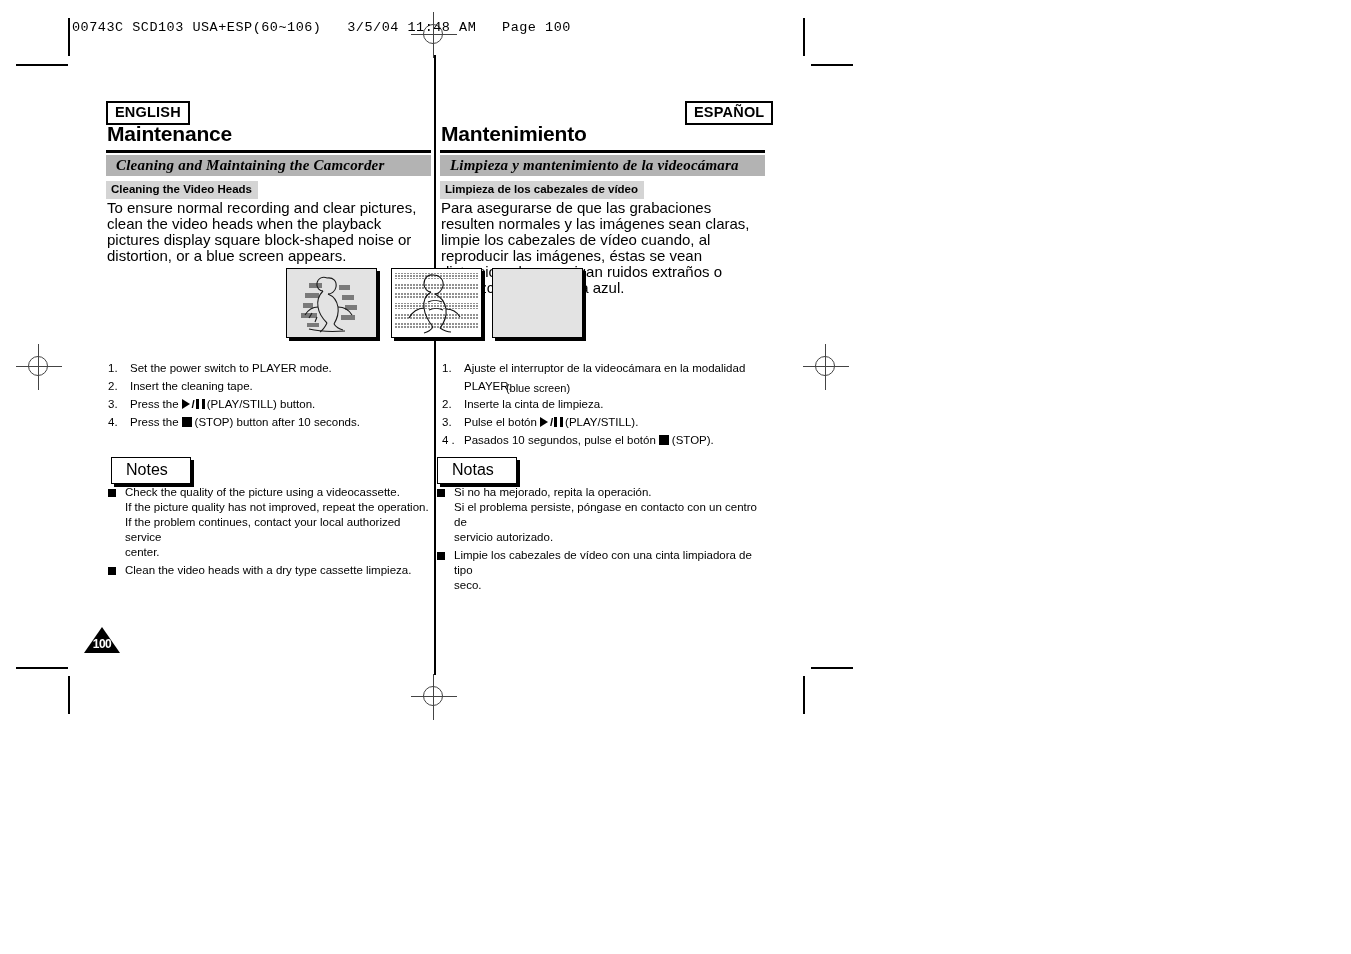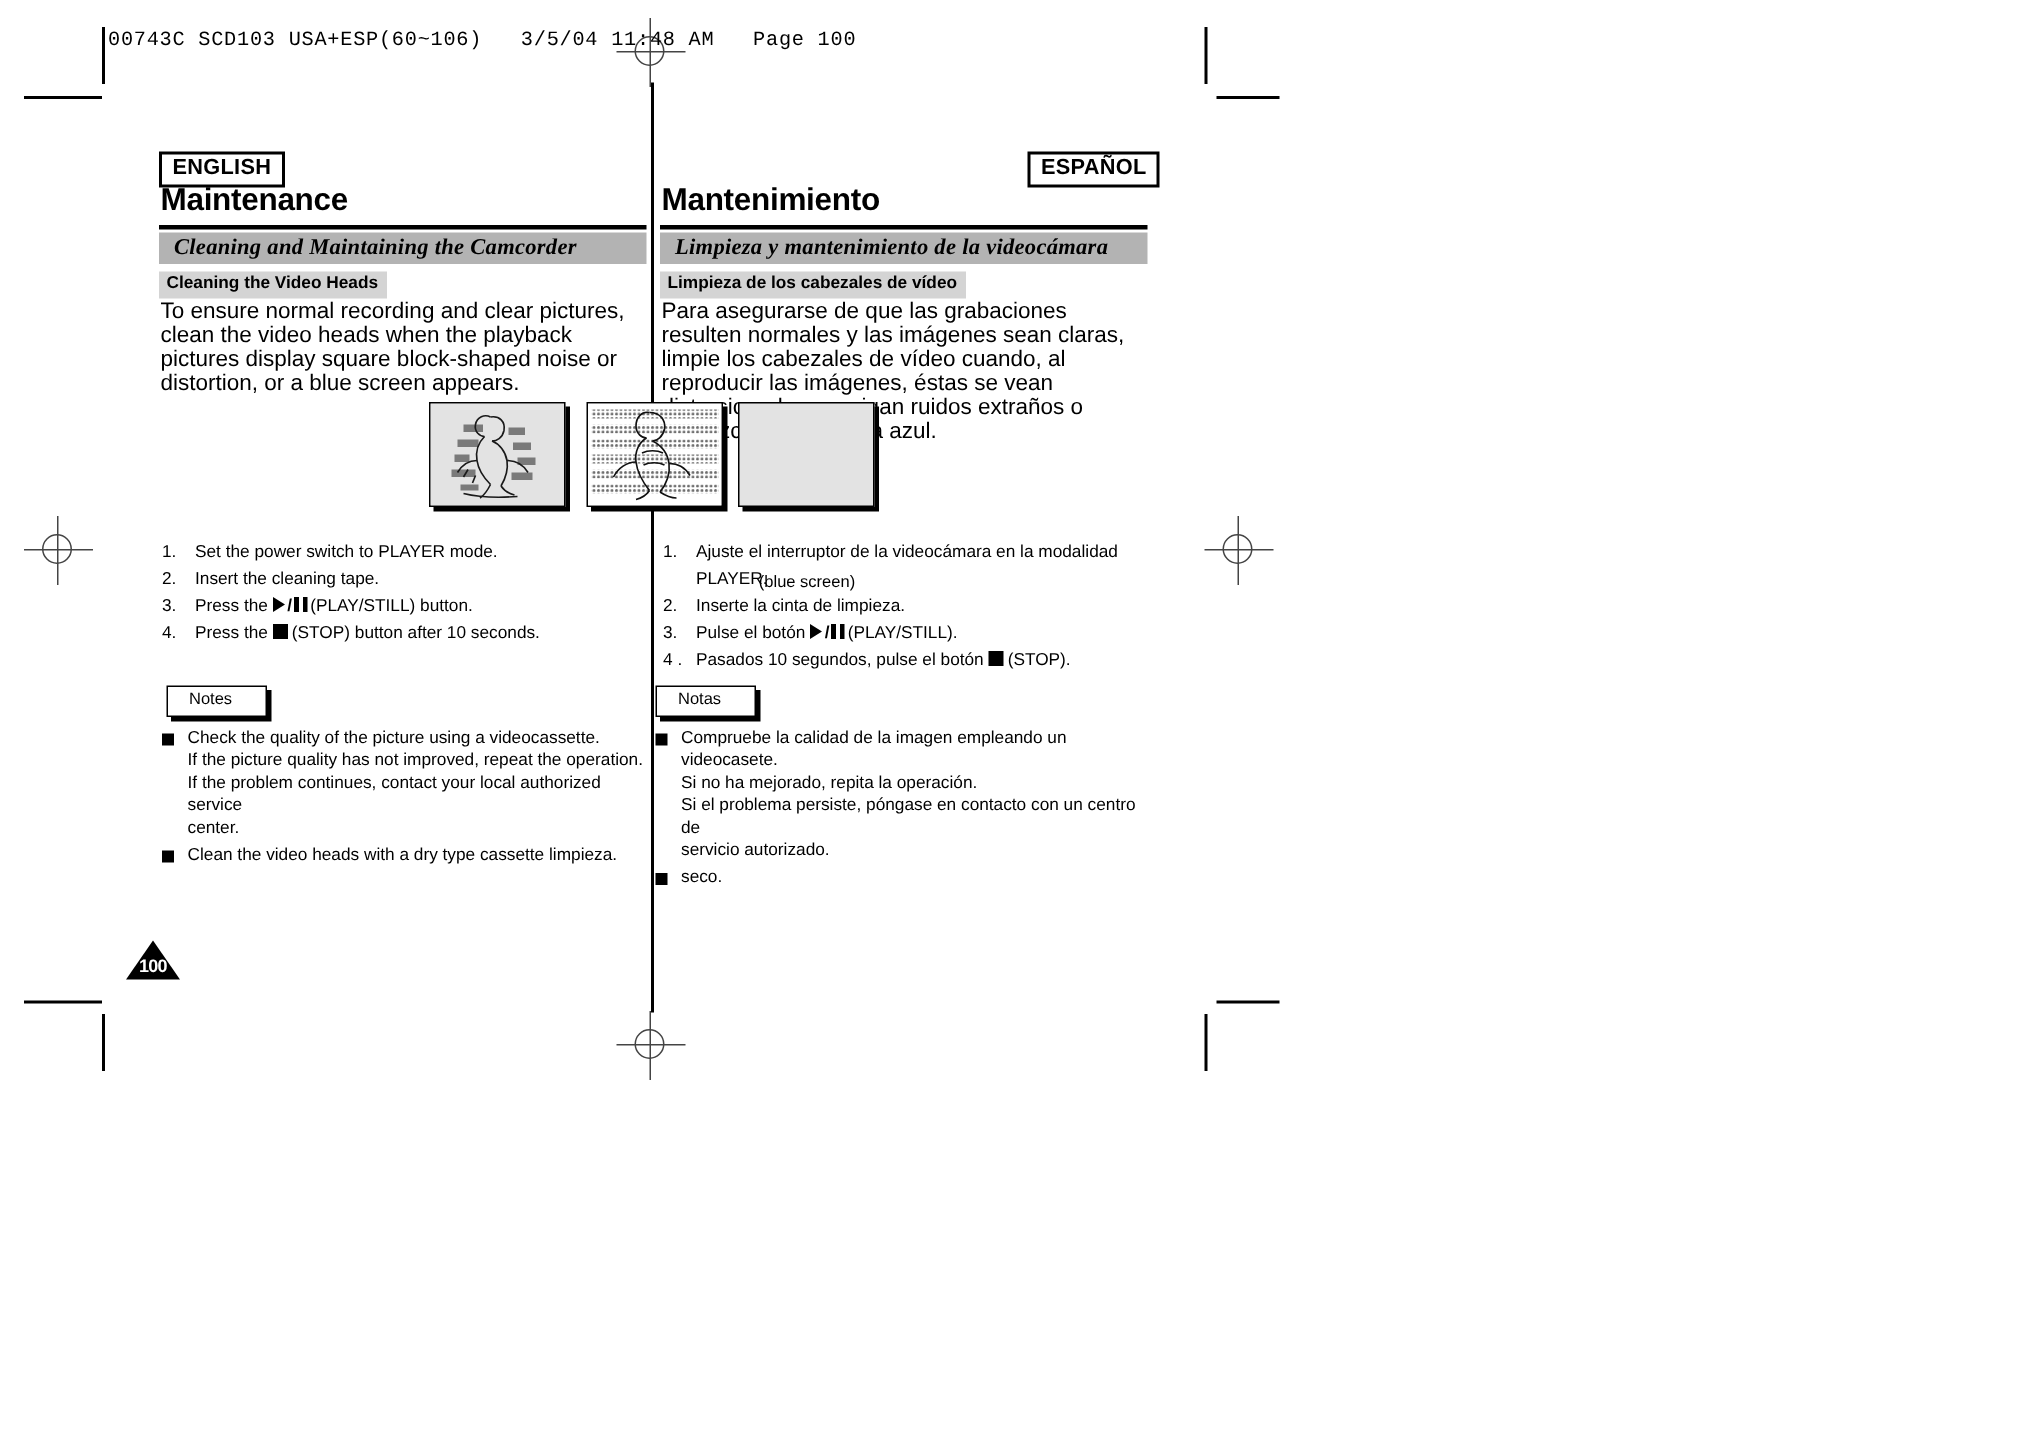--- a/index.html
+++ b/index.html
@@ -183,21 +183,21 @@
     position: relative; top: 1px;
     margin: 0 3px 0 3px;
   }
 
   
   .notes-box {
     position: absolute;
     border: 1.5px solid #000;
     background: #fff;
     box-shadow: 3px 3px 0 0 #000;
-    font-size: 11px;
+    font-size: 16px;
     padding: 2px 22px 3px 14px;
     line-height: 1.25;
   }
   .nb-en { left: 111px; top: 457px; }
   .nb-es { left: 437px; top: 457px; }
 
   .notes-list { position: absolute; font-size: 11.5px; line-height: 15px; }
   .nl-en { left: 108px; top: 482px; width: 330px; }
   .nl-es { left: 437px; top: 482px; width: 330px; }
   .note-item { display: flex; align-items: flex-start; margin-top: 3px; }
@@ -429,31 +429,31 @@
     </div>
   </div>
 
   <div class="notes-box nb-es">Notas</div>
   <div class="notes-list nl-es">
     <div class="note-item">
       <span class="note-bullet">
           <i></i>
         </span>
       <span class="note-lines">
-        <div>Compruebe la calidad de la imagen empleando un videocasete.</div>
         <div>Si no ha mejorado, repita la operación.</div>
         <div>Si el problema persiste, póngase en contacto con un centro de</div>
         <div>servicio autorizado.</div>
       </span>
     </div>
     <div class="note-item">
       <span class="note-bullet">
           <i></i>
         </span>
       <span class="note-lines">
+        <div>Limpie los cabezales de vídeo con una cinta limpiadora de tipo</div>
         <div>seco.</div>
       </span>
     </div>
   </div>
 
   <div class="page-flag">
     <span class="tri"></span>
     <span class="num">100</span>
   </div>
 

